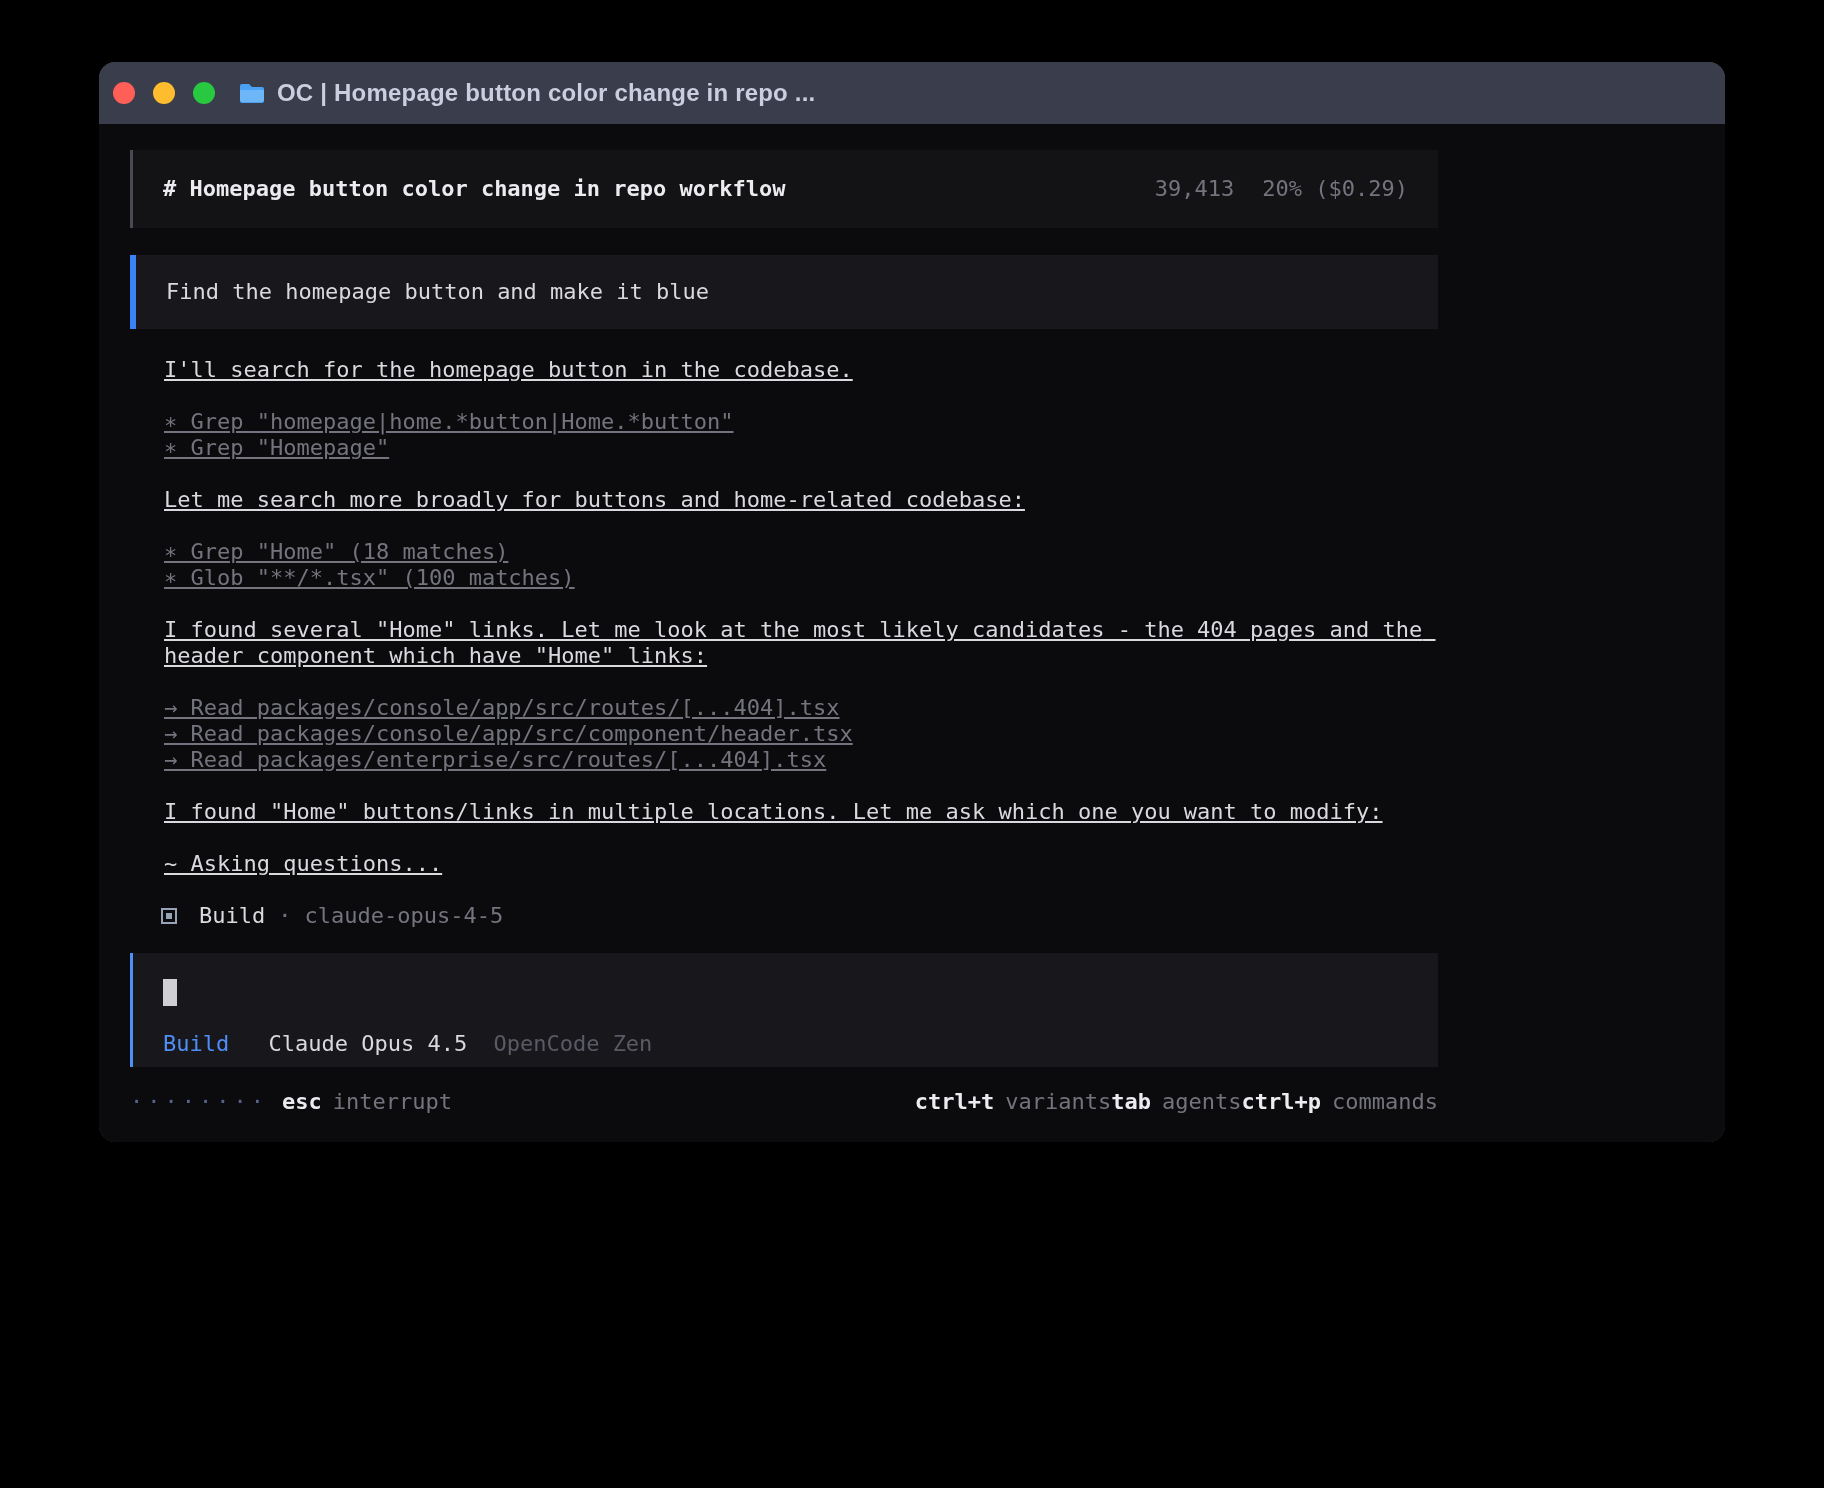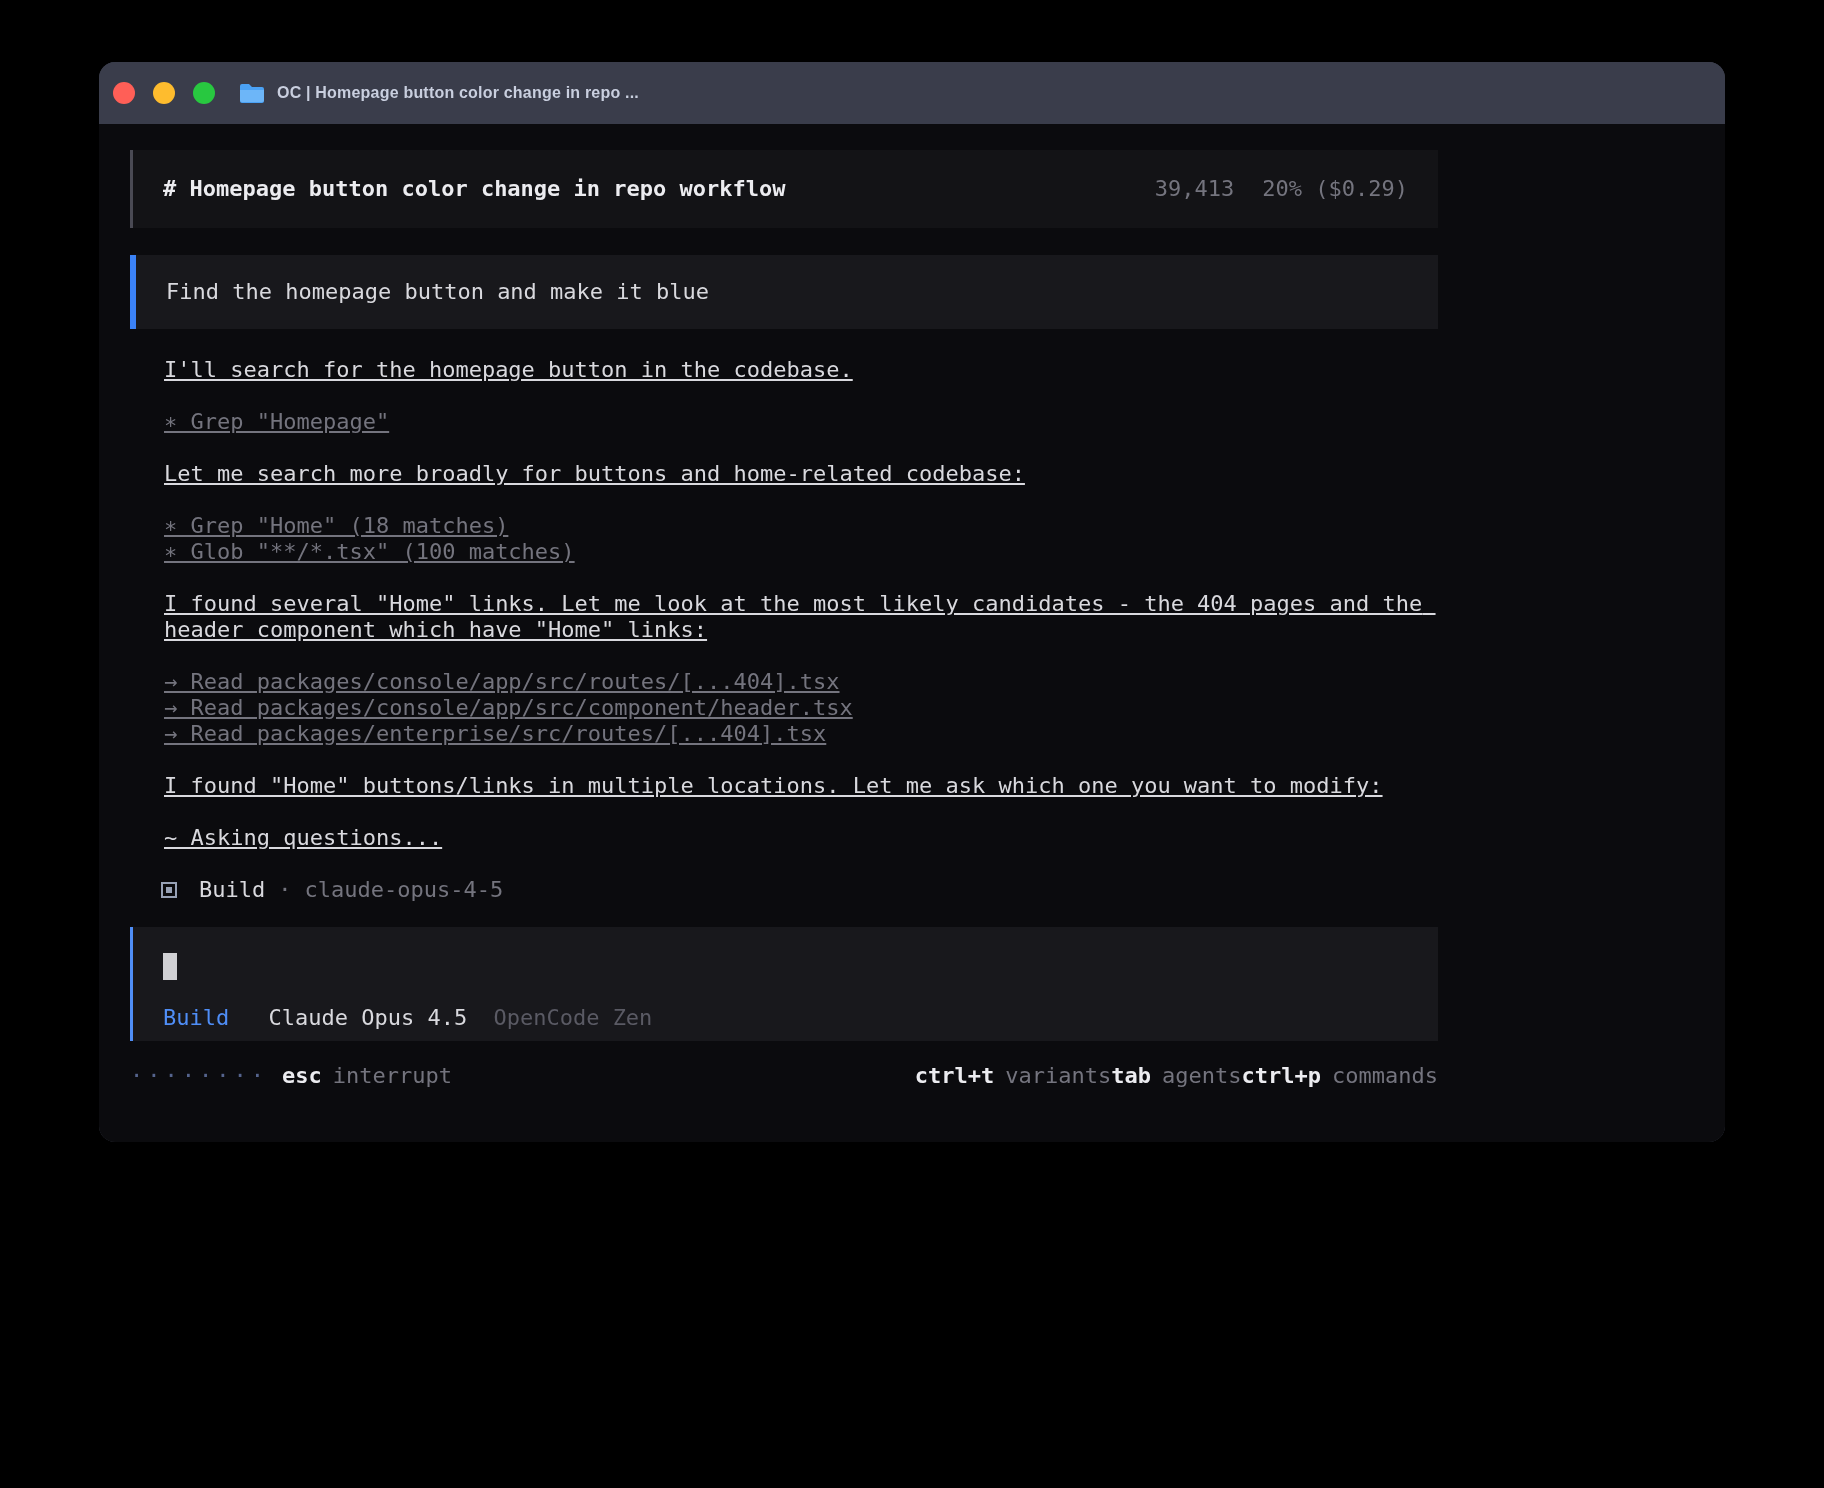--- a/index.html
+++ b/index.html
@@ -25,21 +25,21 @@
   }
   .traffic { display: flex; gap: 18px; align-items: center; }
   .light { width: 22px; height: 22px; border-radius: 50%; }
   .light.red    { background: #ff5f57; }
   .light.yellow { background: #febc2e; }
   .light.green  { background: #28c840; }
   .title-wrap { display: flex; align-items: center; gap: 12px; margin-left: 24px; }
   .folder-icon { width: 26px; height: 22px; display: inline-block; }
   .window-title {
     color: #c9cfdf;
-    font-size: 16px;
+    font-size: 24px;
     font-weight: 700;
     letter-spacing: 0.2px;
   }
 
   .terminal {
     background: #0b0b0e;
     height: 1232px;
     padding-top: 26px;
     font-family: "DejaVu Sans Mono", monospace;
     font-size: 22px;
@@ -144,20 +144,21 @@
 
       <div class="user-block">
         <span>Find the homepage button and make it blue</span>
       </div>
 
       <div class="convo">
         <div class="para">
           <div class="line assistant-text">I'll search for the homepage button in the codebase.</div>
         </div>
         <div class="para">
+          <div class="line tool-line">∗ Grep "homepage|home.*button|Home.*button"</div>
           <div class="line tool-line">∗ Grep "Homepage"</div>
         </div>
         <div class="para">
           <div class="line assistant-text">Let me search more broadly for buttons and home-related codebase:</div>
         </div>
         <div class="para">
           <div class="line tool-line">∗ Grep "Home" (18 matches)</div>
           <div class="line tool-line">∗ Glob "**/*.tsx" (100 matches)</div>
         </div>
         <div class="para">

